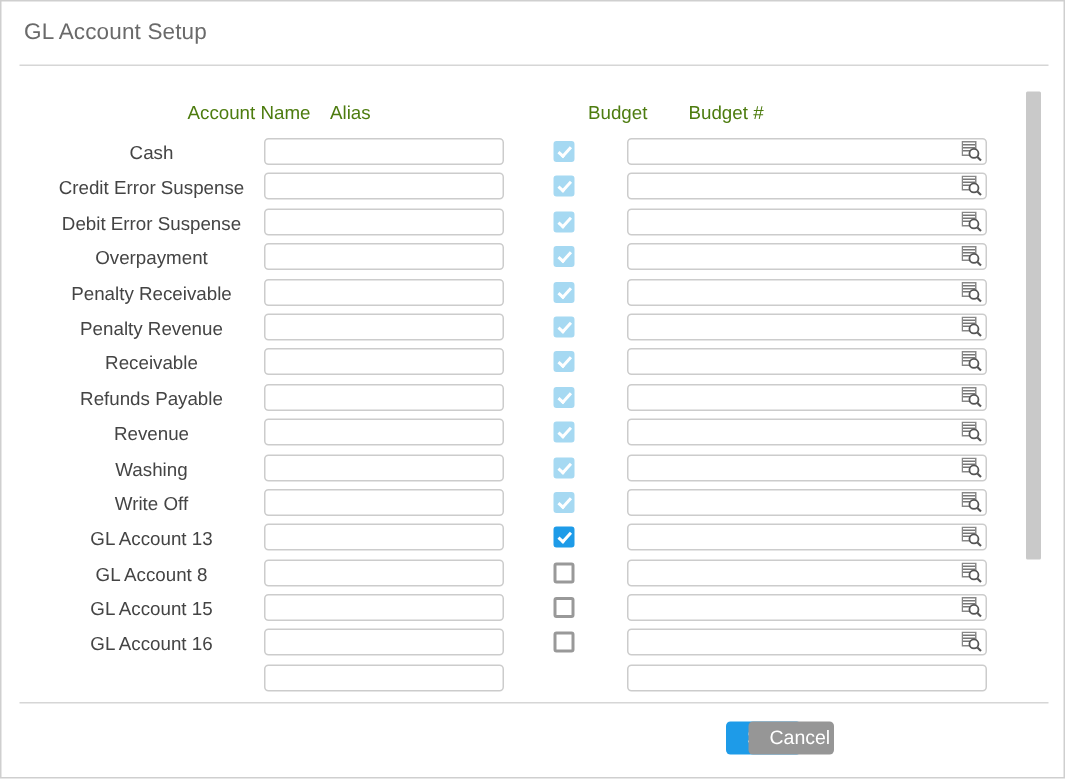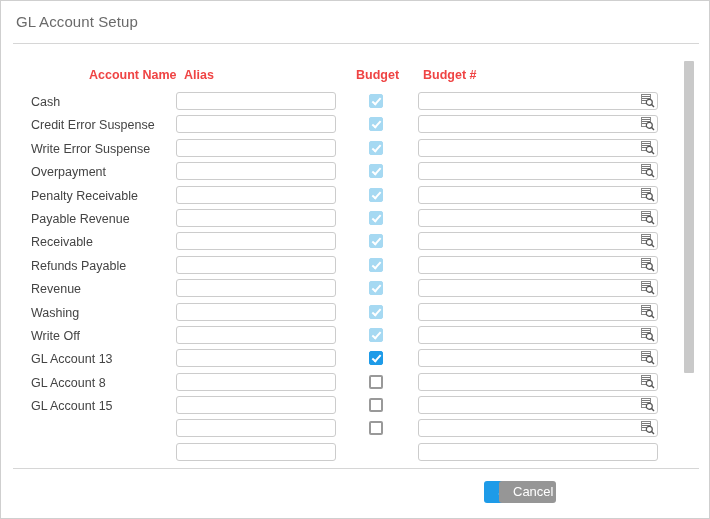--- a/index.html
+++ b/index.html
@@ -70,23 +70,24 @@
   .col-headers {
     position: absolute;
     left: 0;
     top: 24px;
     width: 710px;
     height: 20px;
   }
   .col-h {
     position: absolute;
     font-size: 12.5px;
-    font-weight: bold;
-    color: #ef4444;
+    font-weight: normal;
+    color: #4d7c0f;
     white-space: nowrap;
+    margin-left: 36px;
   }
   .col-h.account-name { left: 88px;  top: 0; }
   .col-h.alias        { left: 183px; top: 0; }
   .col-h.display      { left: 355px; top: 0; }
   .col-h.budget       { left: 422px; top: 0; }
 
   
   .rows {
     position: absolute;
     left: 0;
@@ -96,21 +97,21 @@
   .row {
     position: relative;
     height: 23.4px;
     width: 710px;
   }
   .row-label {
     position: absolute;
     left: 30px;
     top: 2px;
     width: 140px;
-    text-align: left;
+    text-align: center;
     font-size: 12.5px;
     color: #444444;
     line-height: 17px;
     white-space: nowrap;
   }
   .alias-input {
     position: absolute;
     left: 175px;
     top: 0px;
     width: 160px;
@@ -317,21 +318,21 @@
               <rect x="1" y="2" width="8" height="1" fill="#777777"></rect>
               <rect x="1" y="4" width="8" height="1" fill="#777777"></rect>
               <rect x="1" y="6" width="6" height="1" fill="#777777"></rect>
               <rect x="0.5" y="0.5" width="9" height="9" fill="none" stroke="#888888"></rect>
               <circle cx="8.3" cy="8.3" r="3" fill="#ffffff" stroke="#555555" stroke-width="1.2"></circle>
               <line x1="10.6" y1="10.6" x2="13" y2="13" stroke="#555555" stroke-width="1.4"></line>
             </svg>
           </div>
         </div>
         <div class="row">
-          <div class="row-label">Write Error Suspense</div>
+          <div class="row-label">Debit Error Suspense</div>
           <input type="text" class="alias-input" placeholder="" value="" style="">
           <div class="cb-wrap">
             <span class="cb disabled-checked"></span>
           </div>
           <div class="budget-wrap">
             <input type="text" class="budget-input" placeholder="" value="" style="">
             <svg class="lookup-icon" viewBox="0 0 14 14">
               <rect x="1" y="2" width="8" height="1" fill="#777777"></rect>
               <rect x="1" y="4" width="8" height="1" fill="#777777"></rect>
               <rect x="1" y="6" width="6" height="1" fill="#777777"></rect>
@@ -371,21 +372,21 @@
               <rect x="1" y="2" width="8" height="1" fill="#777777"></rect>
               <rect x="1" y="4" width="8" height="1" fill="#777777"></rect>
               <rect x="1" y="6" width="6" height="1" fill="#777777"></rect>
               <rect x="0.5" y="0.5" width="9" height="9" fill="none" stroke="#888888"></rect>
               <circle cx="8.3" cy="8.3" r="3" fill="#ffffff" stroke="#555555" stroke-width="1.2"></circle>
               <line x1="10.6" y1="10.6" x2="13" y2="13" stroke="#555555" stroke-width="1.4"></line>
             </svg>
           </div>
         </div>
         <div class="row">
-          <div class="row-label">Payable Revenue</div>
+          <div class="row-label">Penalty Revenue</div>
           <input type="text" class="alias-input" placeholder="" value="" style="">
           <div class="cb-wrap">
             <span class="cb disabled-checked"></span>
           </div>
           <div class="budget-wrap">
             <input type="text" class="budget-input" placeholder="" value="" style="">
             <svg class="lookup-icon" viewBox="0 0 14 14">
               <rect x="1" y="2" width="8" height="1" fill="#777777"></rect>
               <rect x="1" y="4" width="8" height="1" fill="#777777"></rect>
               <rect x="1" y="6" width="6" height="1" fill="#777777"></rect>
@@ -533,20 +534,21 @@
               <rect x="1" y="2" width="8" height="1" fill="#777777"></rect>
               <rect x="1" y="4" width="8" height="1" fill="#777777"></rect>
               <rect x="1" y="6" width="6" height="1" fill="#777777"></rect>
               <rect x="0.5" y="0.5" width="9" height="9" fill="none" stroke="#888888"></rect>
               <circle cx="8.3" cy="8.3" r="3" fill="#ffffff" stroke="#555555" stroke-width="1.2"></circle>
               <line x1="10.6" y1="10.6" x2="13" y2="13" stroke="#555555" stroke-width="1.4"></line>
             </svg>
           </div>
         </div>
         <div class="row">
+          <div class="row-label">GL Account 16</div>
           <input type="text" class="alias-input" placeholder="" value="" style="">
           <div class="cb-wrap">
             <span class="cb unchecked"></span>
           </div>
           <div class="budget-wrap">
             <input type="text" class="budget-input" placeholder="" value="" style="">
             <svg class="lookup-icon" viewBox="0 0 14 14">
               <rect x="1" y="2" width="8" height="1" fill="#777777"></rect>
               <rect x="1" y="4" width="8" height="1" fill="#777777"></rect>
               <rect x="1" y="6" width="6" height="1" fill="#777777"></rect>

